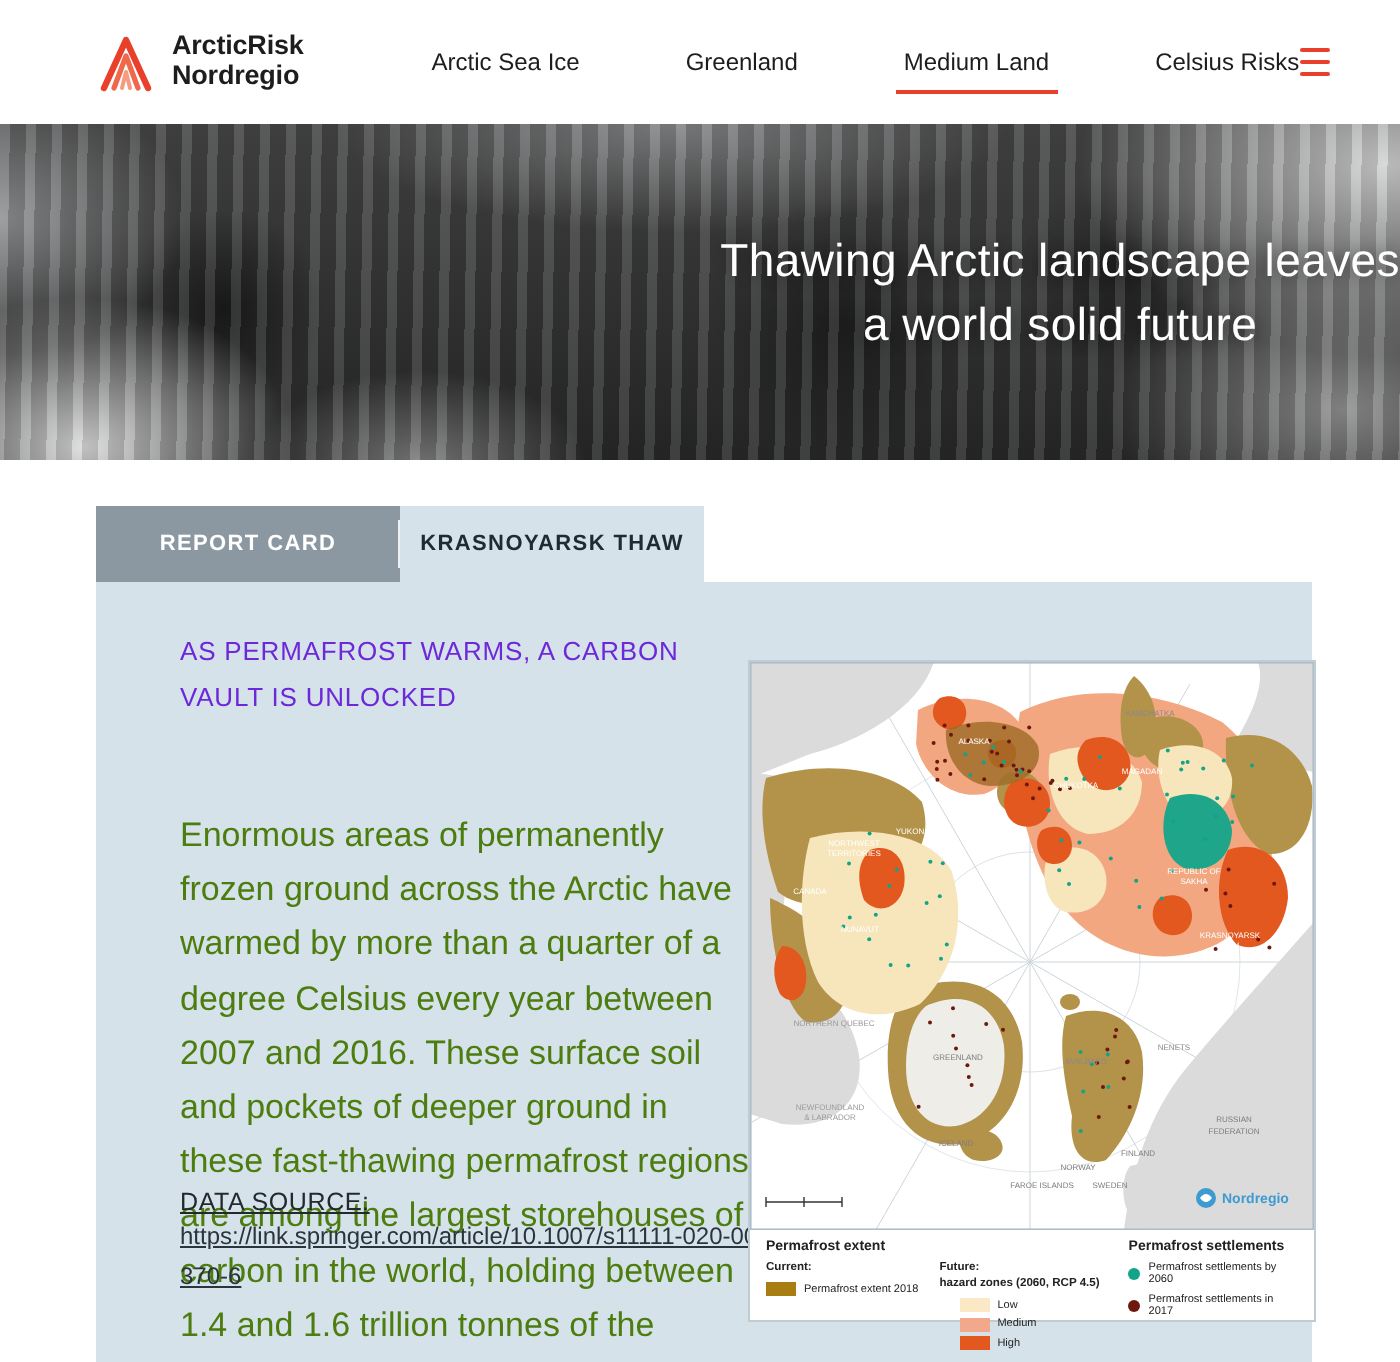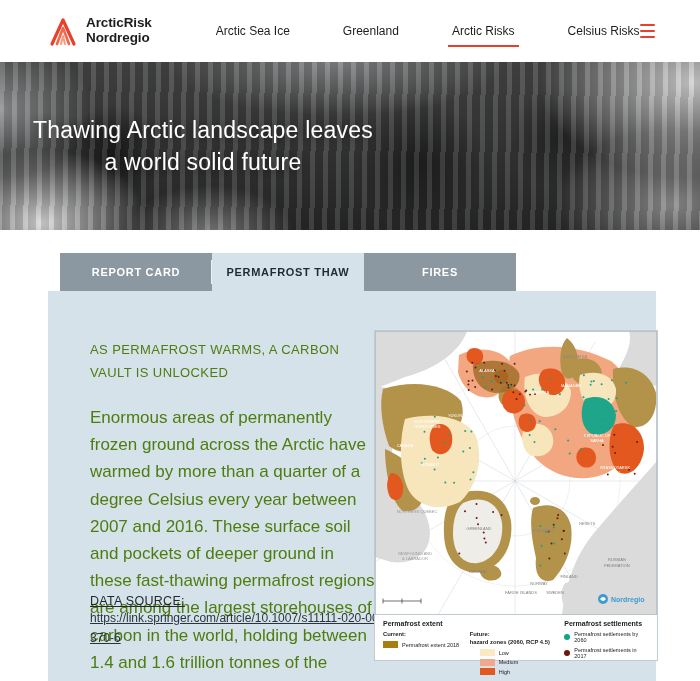--- a/index.html
+++ b/index.html
@@ -23,33 +23,33 @@
       radial-gradient(ellipse 170px 120px at 6% 96%, rgba(250,250,250,0.9), transparent 62%),
       radial-gradient(ellipse 150px 110px at 0% 28%, rgba(225,228,230,0.55), transparent 62%),
       radial-gradient(ellipse 240px 150px at 99% 12%, rgba(248,248,248,0.85), transparent 64%),
       radial-gradient(ellipse 190px 120px at 96% 85%, rgba(238,238,238,0.55), transparent 62%),
       radial-gradient(ellipse 280px 90px at 48% 0%, rgba(205,208,210,0.5), transparent 60%),
       radial-gradient(ellipse 140px 80px at 30% 102%, rgba(228,228,228,0.5), transparent 60%),
       radial-gradient(circle 70px at 16% 55%, rgba(0,0,0,0.55), transparent 72%),
       radial-gradient(circle 90px at 60% 60%, rgba(0,0,0,0.45), transparent 72%),
       radial-gradient(circle 70px at 80% 45%, rgba(0,0,0,0.4), transparent 72%),
       linear-gradient(#464646,#262626);
-    display:flex; align-items:center; justify-content:flex-start;padding-left:33px; }
+    display:flex; align-items:center; justify-content:flex-end;padding-left:33px; }
   .hero-title { color:#fff; font-size:23px; font-weight:500; text-align:center; line-height:1.4; letter-spacing:0.2px; text-shadow:0 1px 8px rgba(0,0,0,0.45); }
 
   
-  .tabs { position:absolute; left:48px; top:253px; width:628px; height:38px; display:flex;margin-left:12px; }
+  .tabs { position:absolute; left:48px; top:253px; width:628px; height:38px; display:flex; }
   .tab { width:152px; height:38px; background:#8C98A1; color:#fff; font-size:11px; font-weight:600; letter-spacing:0.7px;
     display:flex; align-items:center; justify-content:center; cursor:pointer; position:relative; }
   .tab.sep::after { content:""; position:absolute; right:0; top:7px; bottom:7px; width:1px; background:rgba(255,255,255,0.85); }
   .tab.active { background:#D5E2EA; color:#1d2b33; }
 
   
   .panel { position:absolute; left:48px; top:291px; width:608px; height:390px; background:#D5E2EA; }
-  .heading { position:absolute; left:42px; top:48px; width:282px; font-size:13px; font-weight:500; color:#4d7c0f; letter-spacing:0.4px; line-height:1.75; }
+  .heading { position:absolute; left:42px; top:24px; width:282px; font-size:13px; font-weight:500; color:#6d28d9; letter-spacing:0.4px; line-height:1.75; }
   .paragraph { position:absolute; left:42px; top:113px; width:286px; font-size:17px; color:#4d7c0f; line-height:1.6; }
   .datasource { position:absolute; left:42px; top:303px; width:290px; font-size:12.5px; color:#23292e; }
   .datasource-label { font-weight:500; letter-spacing:0.3px;text-decoration:underline; }
   .datasource a { color:#2a343c; font-size:12px; text-decoration:underline; line-height:1.7; word-break:break-all; }
 
   
   .map-card { position:absolute; left:326px; top:39px; width:284px; height:331px; background:#fff; border:1px solid #BFCCD4; }
   .map-svg { display:block; width:282px; height:284px; }
   .legend { display:flex; padding:5px 8px 0 8px; font-size:5.5px; color:#222; }
   .lg-col1 { width:88px; }
@@ -80,41 +80,40 @@
       <polyline points="13,29 15,21 17,29" fill="none" stroke="#F79A80" stroke-width="2" stroke-linecap="round" stroke-linejoin="round"></polyline>
     </svg>
     <div class="logo-text">
       <div>ArcticRisk</div>
       <div>Nordregio</div>
     </div>
   </div>
   <div class="nav">
     <div class="nav-item">Arctic Sea Ice</div>
     <div class="nav-item">Greenland</div>
-    <div class="nav-item active">Arctic Risks</div>
+    <div class="nav-item active">Medium Land</div>
     <div class="nav-item">Celsius Risks</div>
   </div>
   <div class="hamburger">
     <span></span>
       <span></span>
       <span></span>
   </div>
 </div>
 
 <div class="hero">
   <div class="hero-title">
     <div>Thawing Arctic landscape leaves</div>
     <div>a world solid future</div>
   </div>
 </div>
 
 <div class="tabs">
   <div class="tab sep">REPORT CARD</div>
-  <div class="tab active">PERMAFROST THAW</div>
-  <div class="tab">FIRES</div>
+  <div class="tab active">KRASNOYARSK THAW</div>
 </div>
 
 <div class="panel">
   <div class="heading">AS PERMAFROST WARMS, A CARBON VAULT IS UNLOCKED</div>
   <div class="paragraph">Enormous areas of permanently frozen ground across the Arctic have warmed by more than a quarter of a degree Celsius every year between 2007 and 2016. These surface soil and pockets of deeper ground in these fast-thawing permafrost regions are among the largest storehouses of carbon in the world, holding between 1.4 and 1.6 trillion tonnes of the greenhouse gas—equivalent to up to 37 years of current total global emissions.</div>
   <div class="datasource">
     <div class="datasource-label">DATA SOURCE:</div>
     <a href="#">https://link.springer.com/article/10.1007/s11111-020-00370-6</a>
   </div>
 

